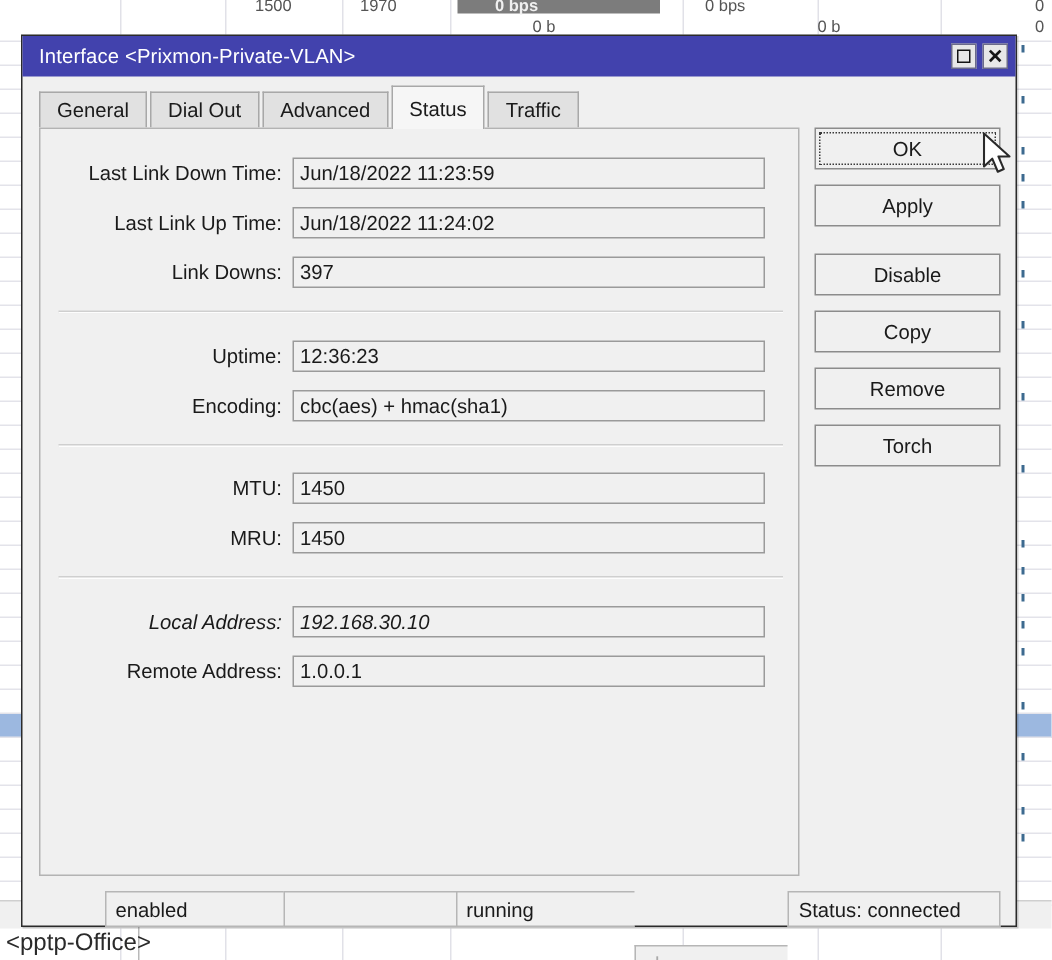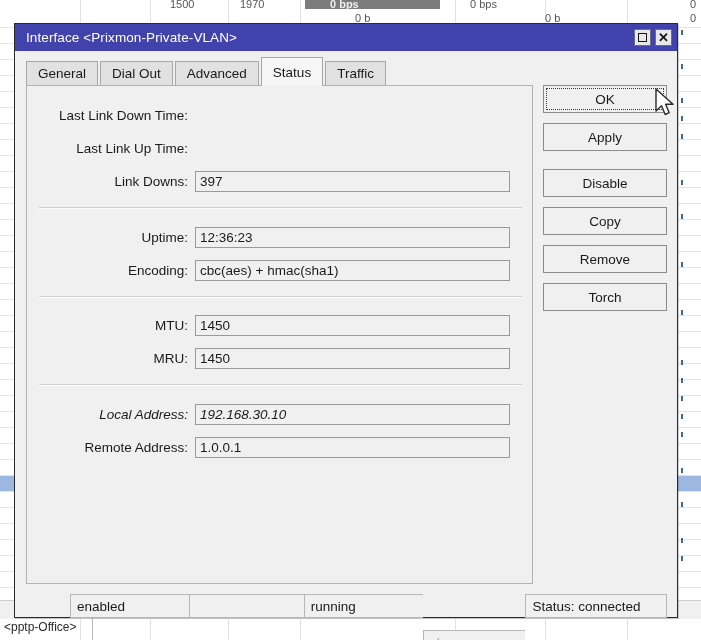--- a/index.html
+++ b/index.html
@@ -42,21 +42,21 @@
   }
   .bg-bottom-strip {
     position: absolute;
     left: 0; top: 600px; width: 701px; height: 18px;
     background: #f0f0f0;
     border-top: 1px solid #cfcfcf;
   }
   .bg-bottom-label {
     position: absolute;
     left: 4px; top: 620px;
-    font-size: 12px;
+    font-size: 16px;
     color: #2a2a2a;
     white-space: nowrap;
   }
   .bg-bottom-sep {
     position: absolute;
     left: 92px; top: 618px; width: 1px; height: 22px;
     background: #b9b9b9;
   }
   .bg-dash {
     position: absolute;
@@ -361,23 +361,25 @@
       <div class="tab active">Status</div>
       <div class="tab">Traffic</div>
     </div>
 
   <div id="panel">
       <div class="sep" style="top: 121px;"></div>
       <div class="sep" style="top: 210px;"></div>
       <div class="sep" style="top: 298px;"></div>
       <div class="field-row" style="top: 18px;">
         <div class="field-label">Last Link Down Time:</div>
+        <div class="field-box">Jun/18/2022 11:23:59</div>
       </div>
       <div class="field-row" style="top: 51px;">
         <div class="field-label">Last Link Up Time:</div>
+        <div class="field-box">Jun/18/2022 11:24:02</div>
       </div>
       <div class="field-row" style="top: 84px;">
         <div class="field-label">Link Downs:</div>
         <div class="field-box">397</div>
       </div>
       <div class="field-row" style="top: 140px;">
         <div class="field-label">Uptime:</div>
         <div class="field-box">12:36:23</div>
       </div>
       <div class="field-row" style="top: 173px;">

